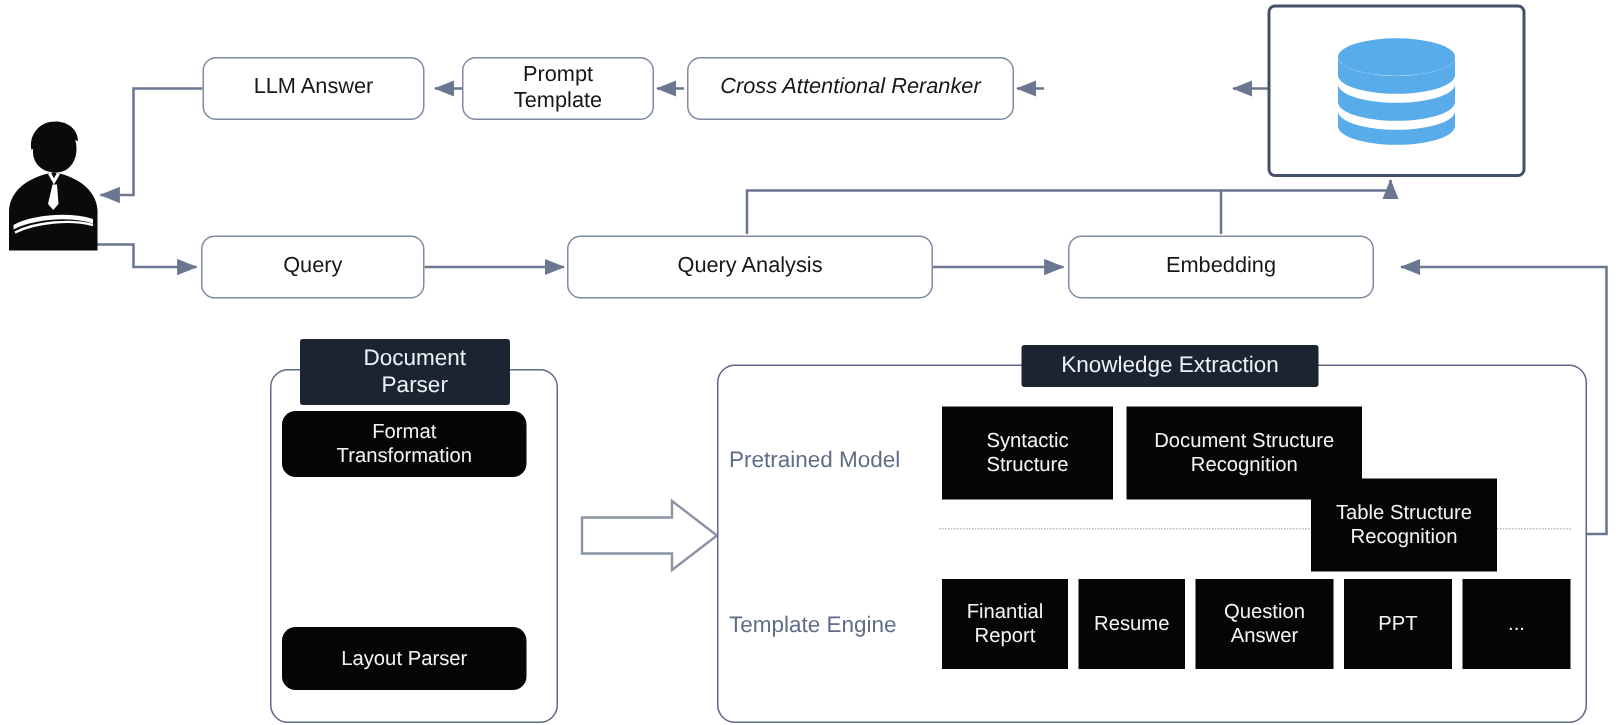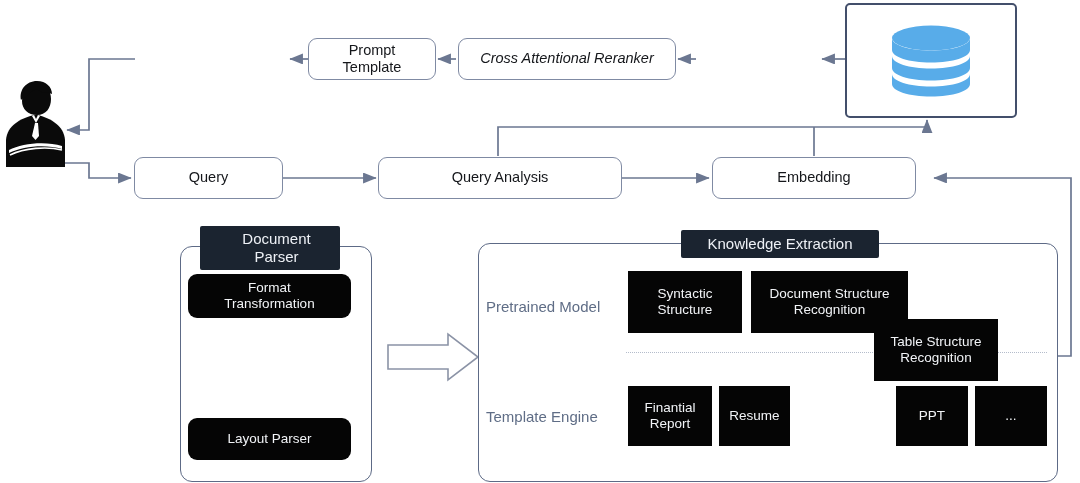--- a/index.html
+++ b/index.html
@@ -131,20 +131,23 @@
       <path d="M31,37 C16,40 3,48 2,62 L2,89 L61,89 L61,62 C60,48 47,40 33,37 Z" fill="#0a0a0a"></path>
 
       <path d="M28,38 L32,45 L36,38 L34,37 L32,41 L30,37 Z" fill="#ffffff"></path>
       <path d="M31,45 L34,45 L35,58 L31.5,62 L28,58 Z" fill="#ffffff"></path>
 
       <path d="M5,72 C18,65 42,63 58,68 L58,71 C42,66 19,68 5,75 Z" fill="#ffffff"></path>
       <path d="M6,77 C20,70 43,68 58,72" stroke="#ffffff" stroke-width="1.6" fill="none"></path>
     </svg>
   </div>
 
+  <div class="pbox" style="left:135px;top:38px;width:148px;height:42px;">
+    <span style="white-space:pre-line;">LLM Answer</span>
+  </div>
 
   <div class="pbox" style="left:308px;top:38px;width:128px;height:42px;">
     <span style="white-space:pre-line;">Prompt
 Template</span>
   </div>
 
   <div class="pbox" style="left:458px;top:38px;width:218px;height:42px;font-style:italic;">
     <span style="white-space:pre-line;">Cross Attentional Reranker</span>
   </div>
 
@@ -219,20 +222,24 @@
 
   <div class="blk" style="left:628px;top:386px;width:84px;height:60px;">
     <span style="white-space:pre-line;">Finantial
 Report</span>
   </div>
 
   <div class="blk" style="left:719px;top:386px;width:71px;height:60px;">
     <span style="white-space:pre-line;">Resume</span>
   </div>
 
+  <div class="blk" style="left:797px;top:386px;width:92px;height:60px;">
+    <span style="white-space:pre-line;">Question
+Answer</span>
+  </div>
 
   <div class="blk" style="left:896px;top:386px;width:72px;height:60px;">
     <span style="white-space:pre-line;">PPT</span>
   </div>
 
   <div class="blk" style="left:975px;top:386px;width:72px;height:60px;">
     <span style="white-space:pre-line;">...</span>
   </div>
 
 </div>

